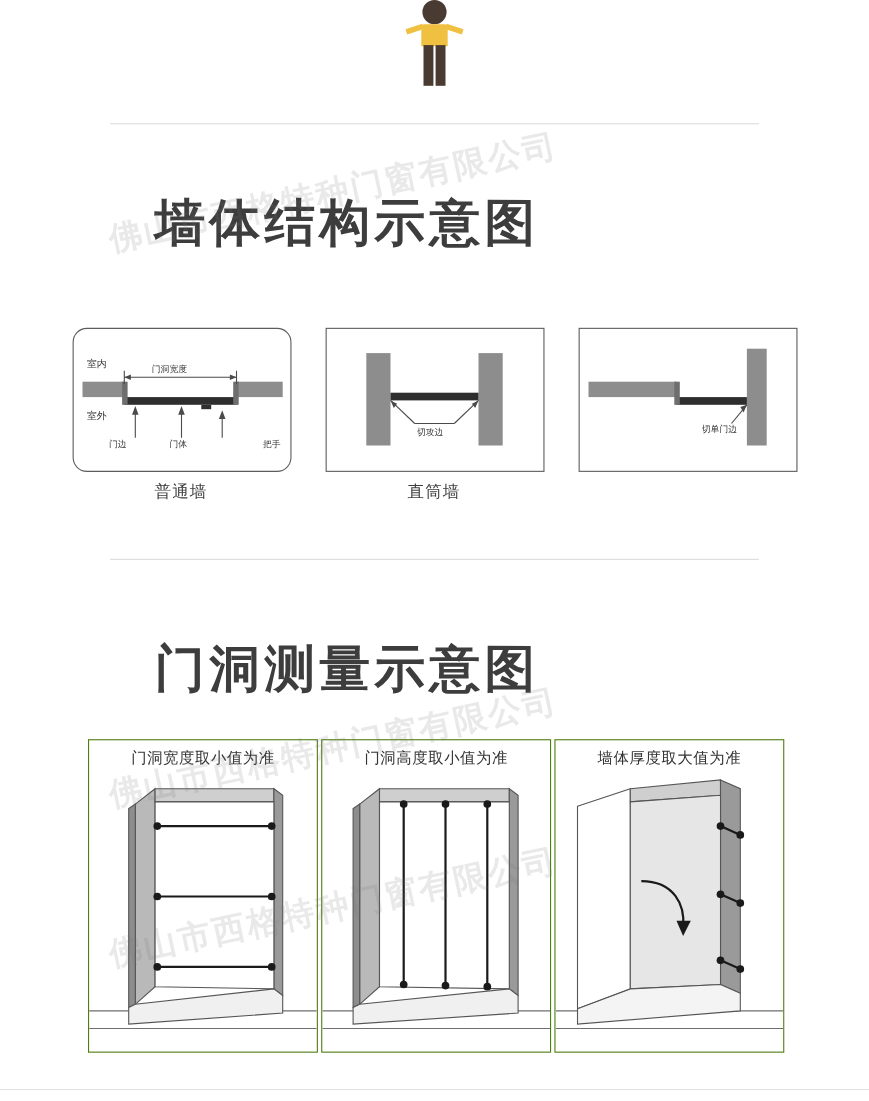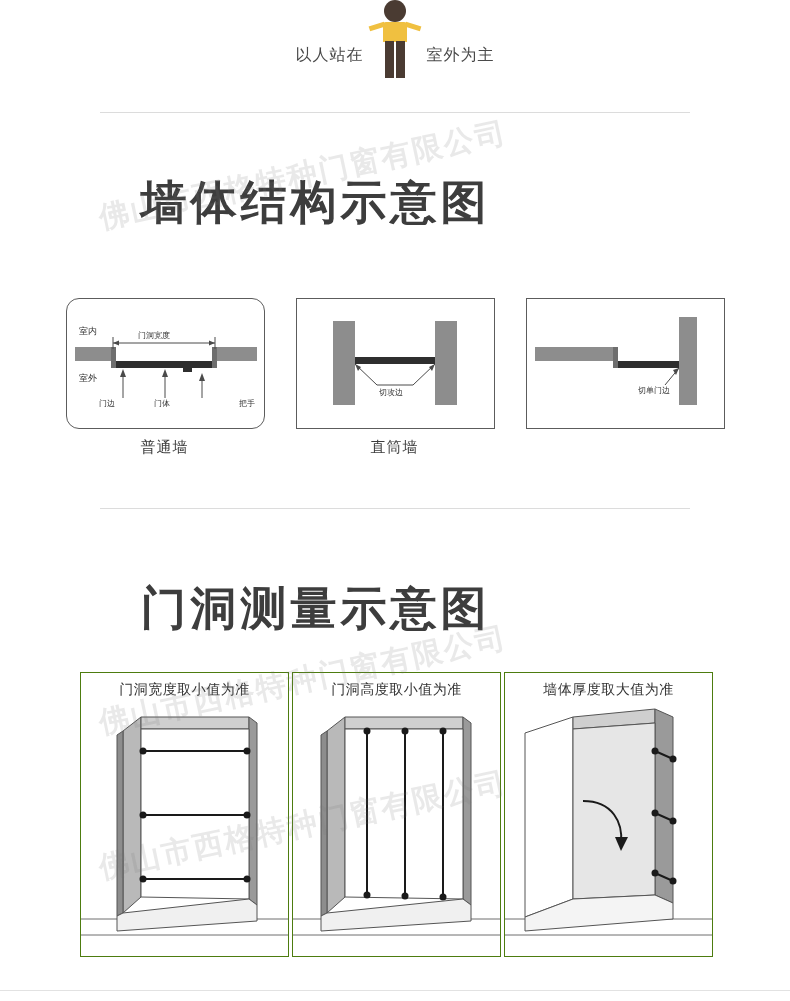--- a/index.html
+++ b/index.html
@@ -196,25 +196,20 @@
 <body>
 
 <div class="top-row">
   <div class="person">
     <div class="p-head"></div>
     <div class="p-arm-l"></div>
     <div class="p-arm-r"></div>
     <div class="p-body"></div>
     <div class="p-leg-l"></div>
     <div class="p-leg-r"></div>
-  </div>
-  <div class="top-caption">
-    <span>以人站在</span>
-    <span class="gap"></span>
-    <span>室外为主</span>
   </div>
 </div>
 
 <div class="divider div1"></div>
 
 <div class="section-title title1">墙体结构示意图</div>
 
 <div class="wall-row">
 
   <div class="wall-card wc1">

